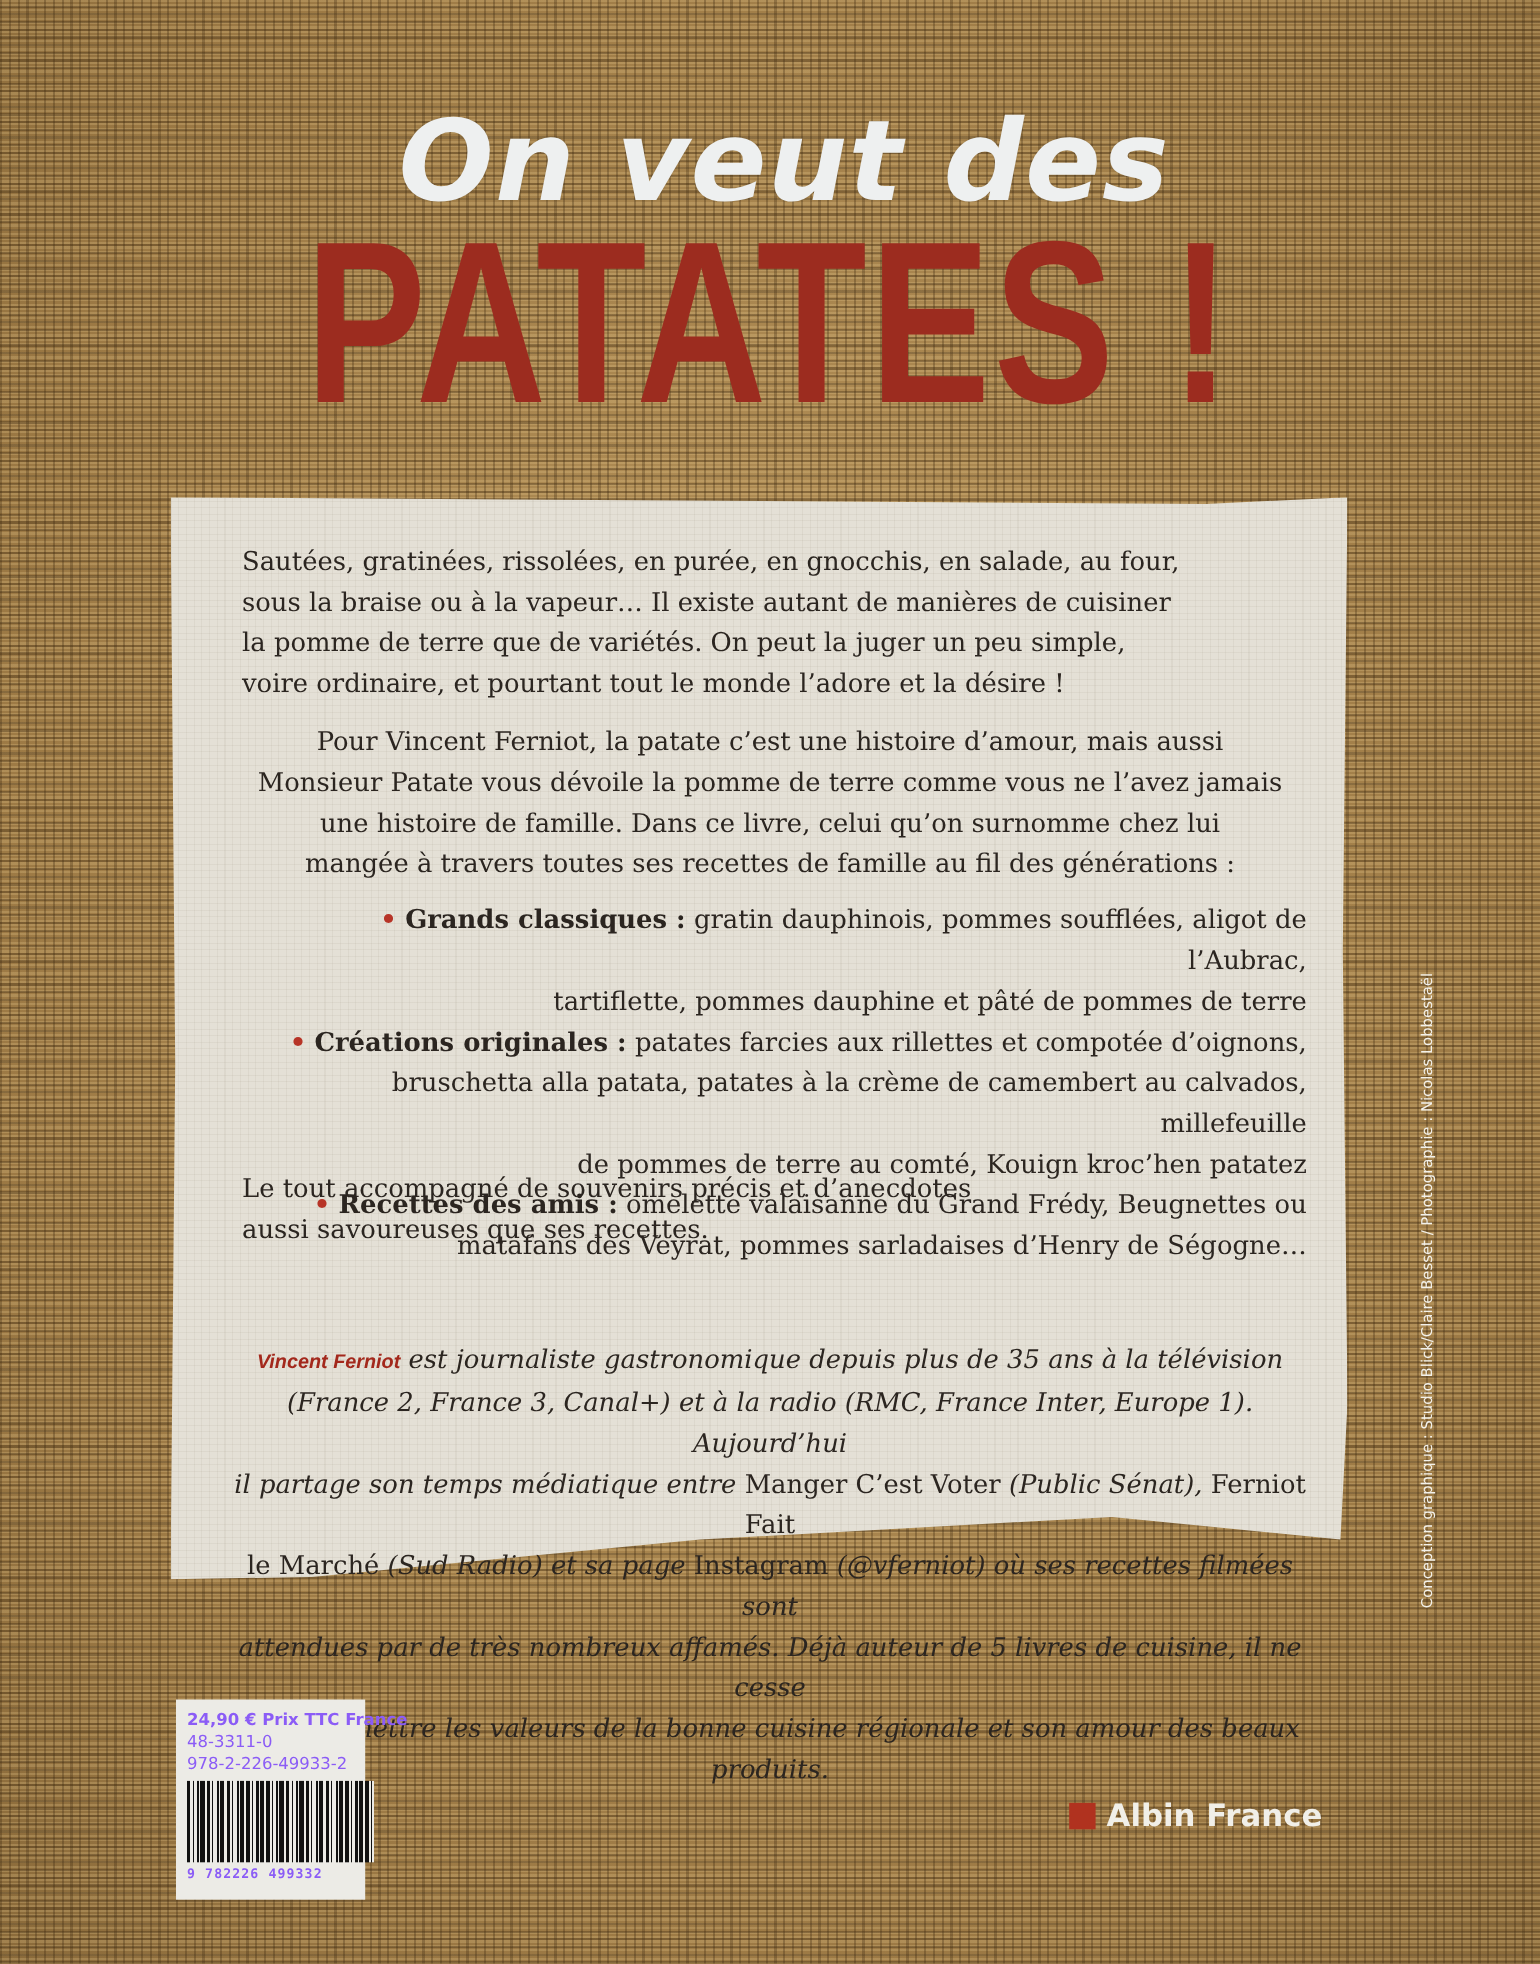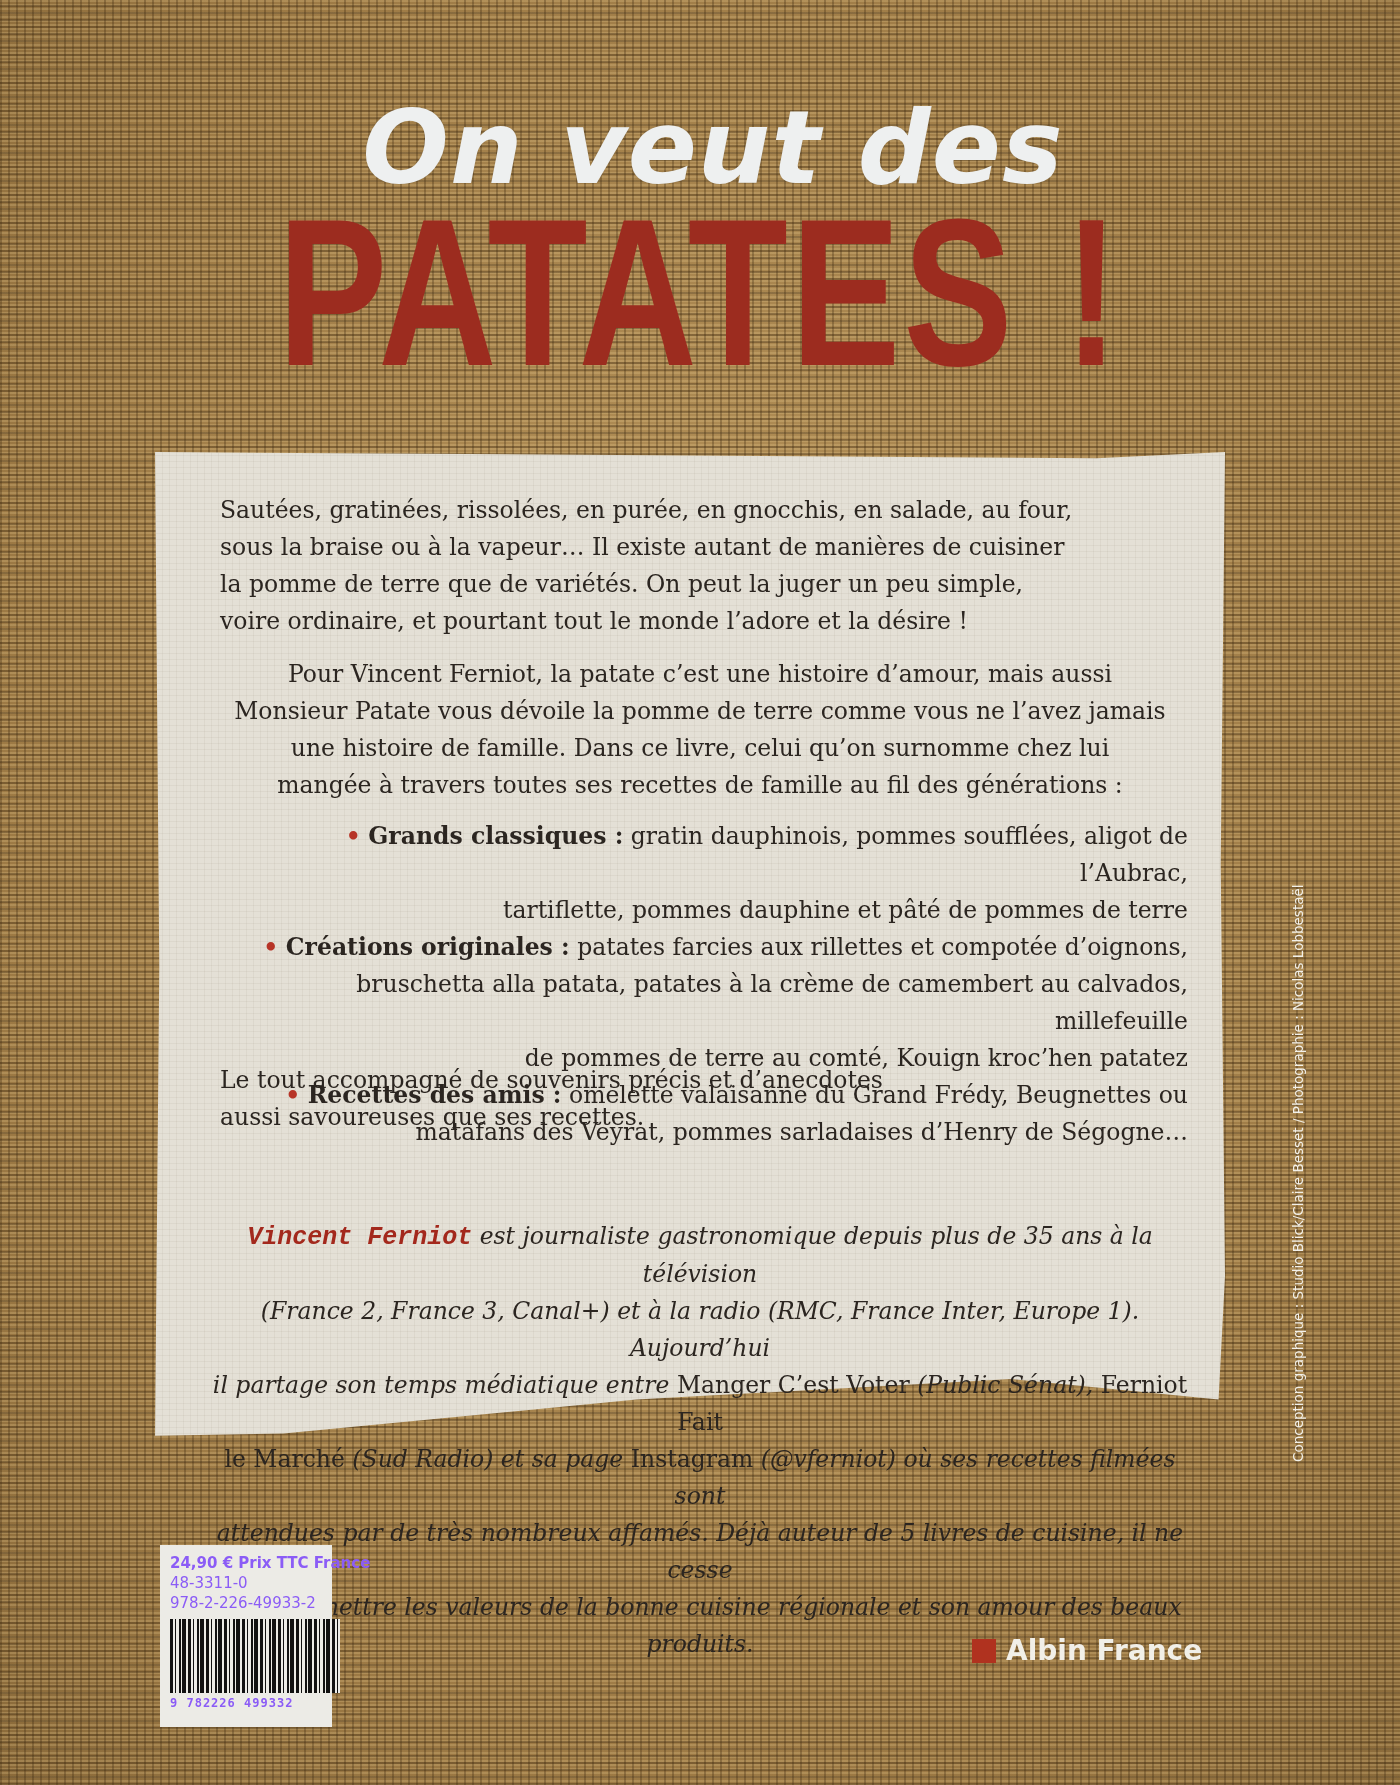--- a/index.html
+++ b/index.html
@@ -41,22 +41,22 @@
   .intro { top: 492px; text-align: left; }
   .intro2 { top: 656px; text-align: center; }
   .list { top: 818px; left: 228px; width: 960px; text-align: right; }
   .list .item { margin: 0; }
   .bullet { color: #b73427; font-weight: bold; }
   .label { font-weight: bold; }
   .outro { top: 1062px; text-align: left; }
   .bio { top: 1218px; left: 205px; width: 990px; text-align: center; font-style: italic; }
   .bio .upright { font-style: normal; }
   .bio .author {
-    font-family: Liberation Mono, monospace; font-weight: bold; font-style: italic;
-    color: #a3281c; font-size: 25px;
+    font-family: Liberation Sans, sans-serif; font-weight: bold; font-style: italic;
+    color: #a3281c; font-size: 18px;
   }
   .credits {
     position: absolute; left: 1290px; top: 1462px; transform-origin: 0 0;
     transform: rotate(-90deg); white-space: nowrap;
     font-family: "DejaVu Sans", sans-serif; font-size: 13.5px; color: #f3f1ea;
   }
   .price-box {
     position: absolute; left: 160px; top: 1545px; width: 172px; height: 182px;
     background: #ecebe6; padding: 8px 10px; box-sizing: border-box;
     font-family: "DejaVu Sans", sans-serif; color: #8b5cf6;

